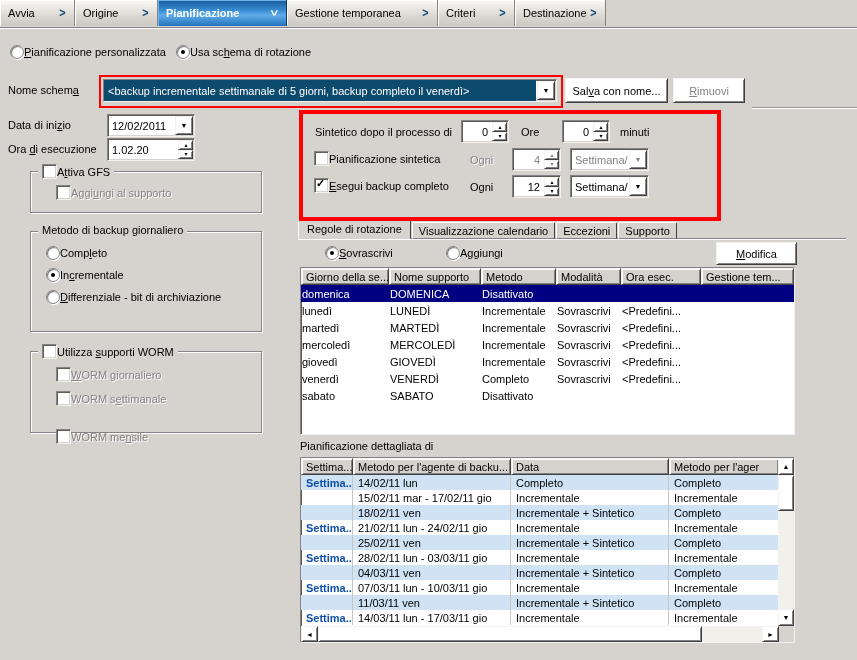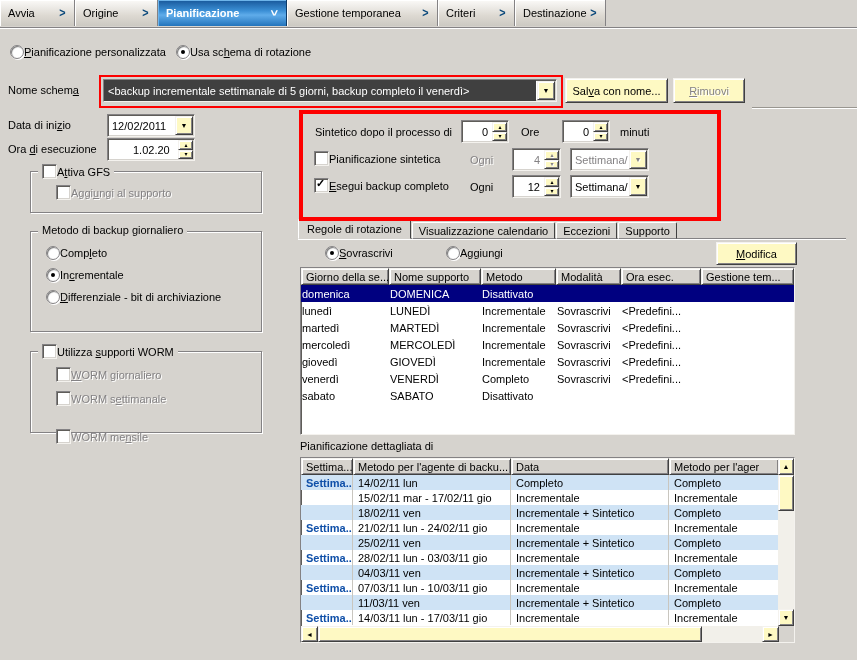--- a/index.html
+++ b/index.html
@@ -22,37 +22,37 @@
     border-right:1px solid #848284;box-shadow:inset 1px 1px 0 #fff}
   .wtab-label{white-space:nowrap}
   .chev{color:#0d4a7c;font-weight:bold;font-size:12px;line-height:1;transform:scale(.9,1.05)}
   .wtab.active{background:linear-gradient(180deg,#17579a 0%,#3c90d6 42%,#5facea 58%,#2374bc 100%);
     border-right:1px solid #0d3a66;box-shadow:inset 1px 1px 0 #6db4ea}
   .wtab.active .wtab-label{color:#fff;font-weight:bold}
   .wtab.active .chev{color:#fff;transform:rotate(90deg) scale(.9,1.05)}
   .tabfill{flex:1}
 
   
-  .raised{background:#fef9c3;border:1px solid;border-color:#f4f2ee #404040 #404040 #f4f2ee;
+  .raised{background:#ffffff;border:1px solid;border-color:#f4f2ee #404040 #404040 #f4f2ee;
     box-shadow:inset 1px 1px 0 #fff,inset -1px -1px 0 #848284}
   .btn{font-family:"Liberation Sans",sans-serif;font-size:11px;color:#000;
     display:flex;align-items:center;justify-content:center;white-space:nowrap}
   .btn.disabled{color:#848284;text-shadow:1px 1px 0 #fff}
   .edit{background:#fff;border:1px solid;border-color:#848284 #f4f2ee #f4f2ee #848284;
     box-shadow:inset 1px 1px 0 #5f5d59,inset -1px -1px 0 #d6d3ce;display:flex}
 
   
   .combo-text{flex:1;display:flex;align-items:center;padding:0 4px;white-space:nowrap;overflow:hidden}
-  .combo-text.sel{background:#404040;color:#fff}
+  .combo-text.sel{background:#0c4a6e;color:#fff}
   .combo-btn{width:16px;margin:1px;display:flex;align-items:center;justify-content:center}
   .combo-btn i{font-size:7px;line-height:1}
   .combo.dis .combo-text{color:#848284;text-shadow:1px 1px 0 #fff}
   .combo.dis .combo-btn i{color:#848284;text-shadow:1px 1px 0 #fff}
   .spin-val{flex:1;display:flex;align-items:center;justify-content:flex-end;padding-right:3px}
-  .spin-val.lft{justify-content:flex-start;padding-left:25px}
+  .spin-val.lft{justify-content:flex-start;padding-left:4px}
   .spin.dis .spin-val{color:#848284;text-shadow:1px 1px 0 #fff}
   .spin-btns{width:15px;margin:1px;display:flex;flex-direction:column}
   .sb{flex:1;display:flex;align-items:center;justify-content:center;overflow:hidden}
   .sb i{font-size:6px;line-height:1;transform:scale(.85)}
   .spin.dis .sb i{color:#848284;text-shadow:1px 1px 0 #fff}
 
   
   .row{display:flex;align-items:center;gap:0;white-space:nowrap}
   .cb{width:13px;height:13px;flex-shrink:0;position:relative;background:#fff;
     border:1px solid;border-color:#848284 #f4f2ee #f4f2ee #848284;

